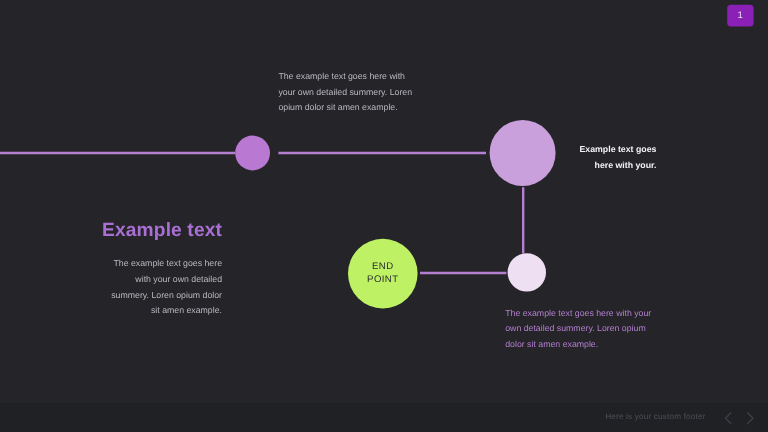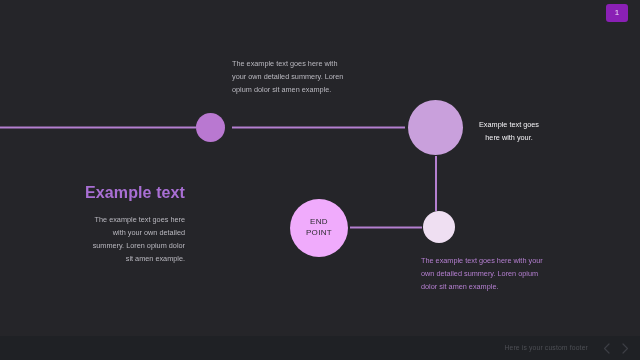--- a/index.html
+++ b/index.html
@@ -73,21 +73,21 @@
 
   #node-minor {
     left:423px; top:211px;
     width:32px; height:32px;
     background:#efdff2;
   }
 
   #node-endpoint {
     left:290px; top:199px;
     width:58px; height:58px;
-    background:#f0abfc;
+    background:#bef264;
   }
 
   #node-endpoint .endpoint-label {
     color:#2b2b2f;
     font-size:8px;
     line-height:1.35;
     font-weight:400;
     letter-spacing:0.35px;
     white-space:pre-line;
   }
@@ -105,25 +105,25 @@
 
   #note-top {
     left:232px; top:58px;
     width:116px;
     text-align:left;
   }
 
   #callout-major {
     left:471px; top:119px;
     width:76px;
-    text-align:center;
+    text-align:right;
     color:#f4f3f6;
     font-size:7.3px;
     line-height:1.75;
-    font-weight:400;
+    font-weight:700;
   }
 
   #block-left {
     left:85px; top:182px;
     width:100px;
     text-align:right;
   }
 
   #block-left .heading {
     color:#a96fd4;

